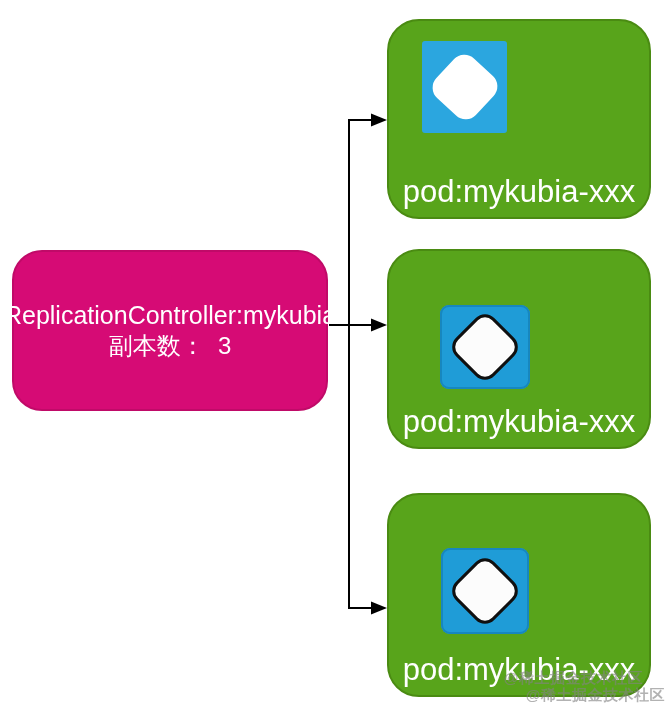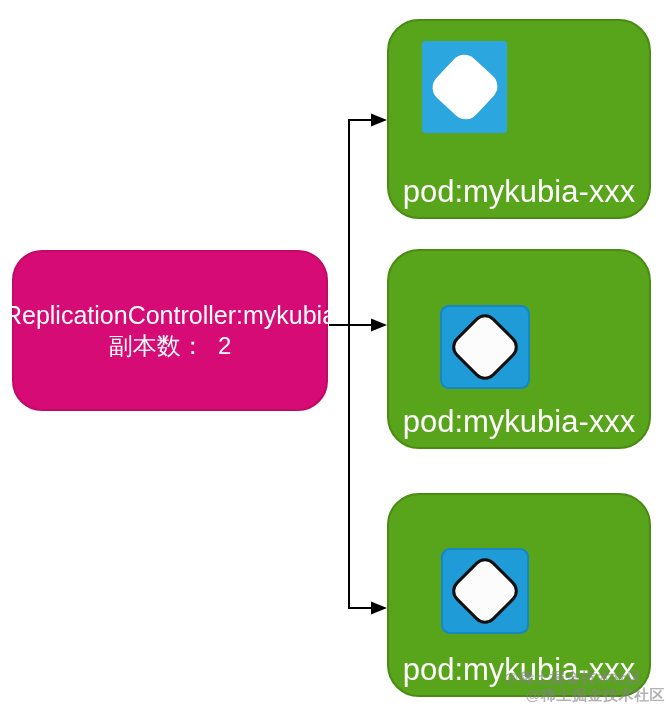--- a/index.html
+++ b/index.html
@@ -92,21 +92,21 @@
     </g>
     <g fill="#000000" stroke="none">
       <polygon points="387,120 371,113.5 371,126.5"></polygon>
       <polygon points="387,325 371,318.5 371,331.5"></polygon>
       <polygon points="387,608 371,601.5 371,614.5"></polygon>
     </g>
   </svg>
 
   <div class="rc-box">
     <div class="rc-line1">ReplicationController:mykubia</div>
-    <div class="rc-line2">副本数：  2</div>
+    <div class="rc-line2">副本数：  3</div>
   </div>
 
   <div class="pod pod1">
     <div class="icon icon-plain">
       <div class="diamond diamond-plain"></div>
     </div>
     <div class="pod-label">pod:mykubia-xxx</div>
   </div>
 
   <div class="pod pod2">

